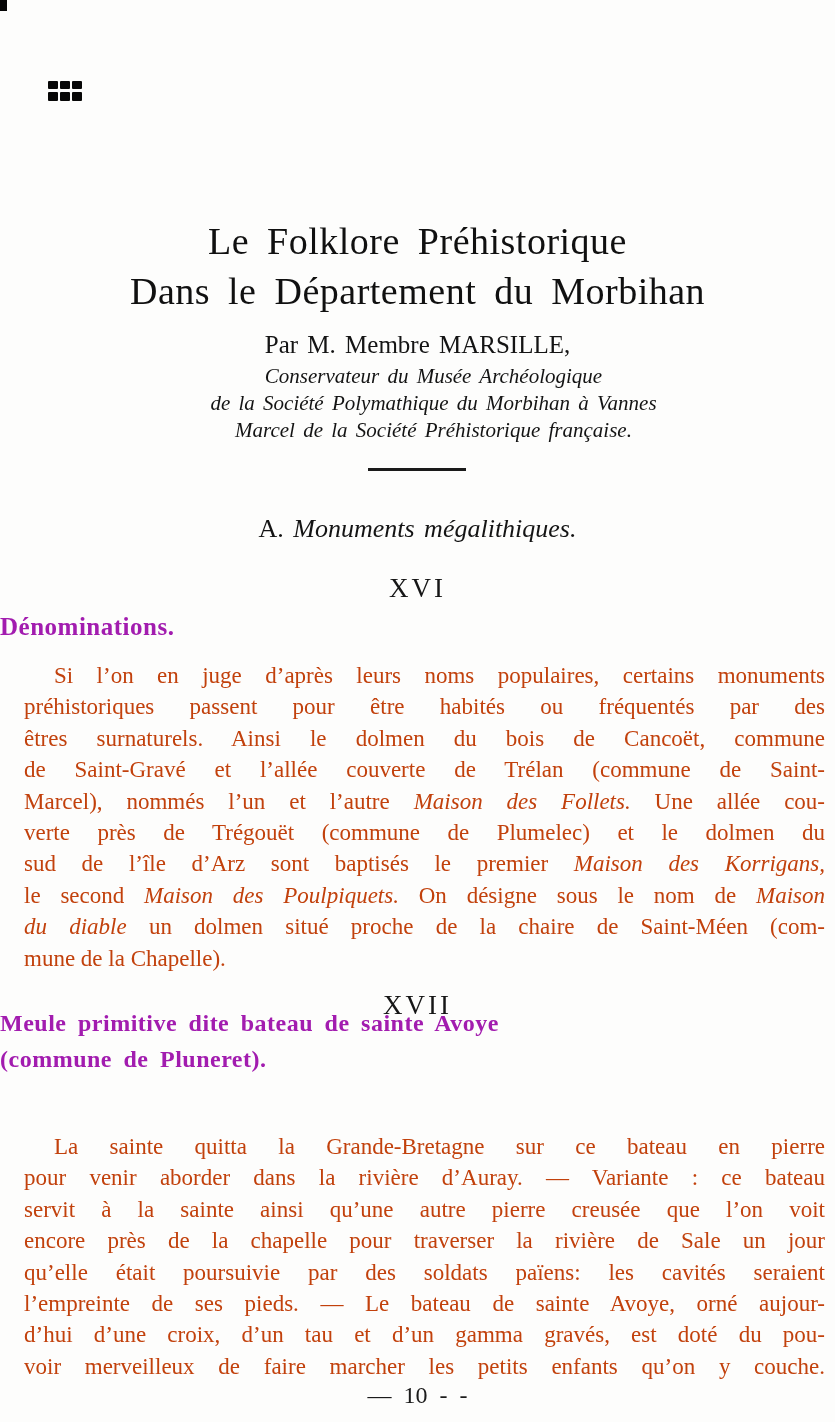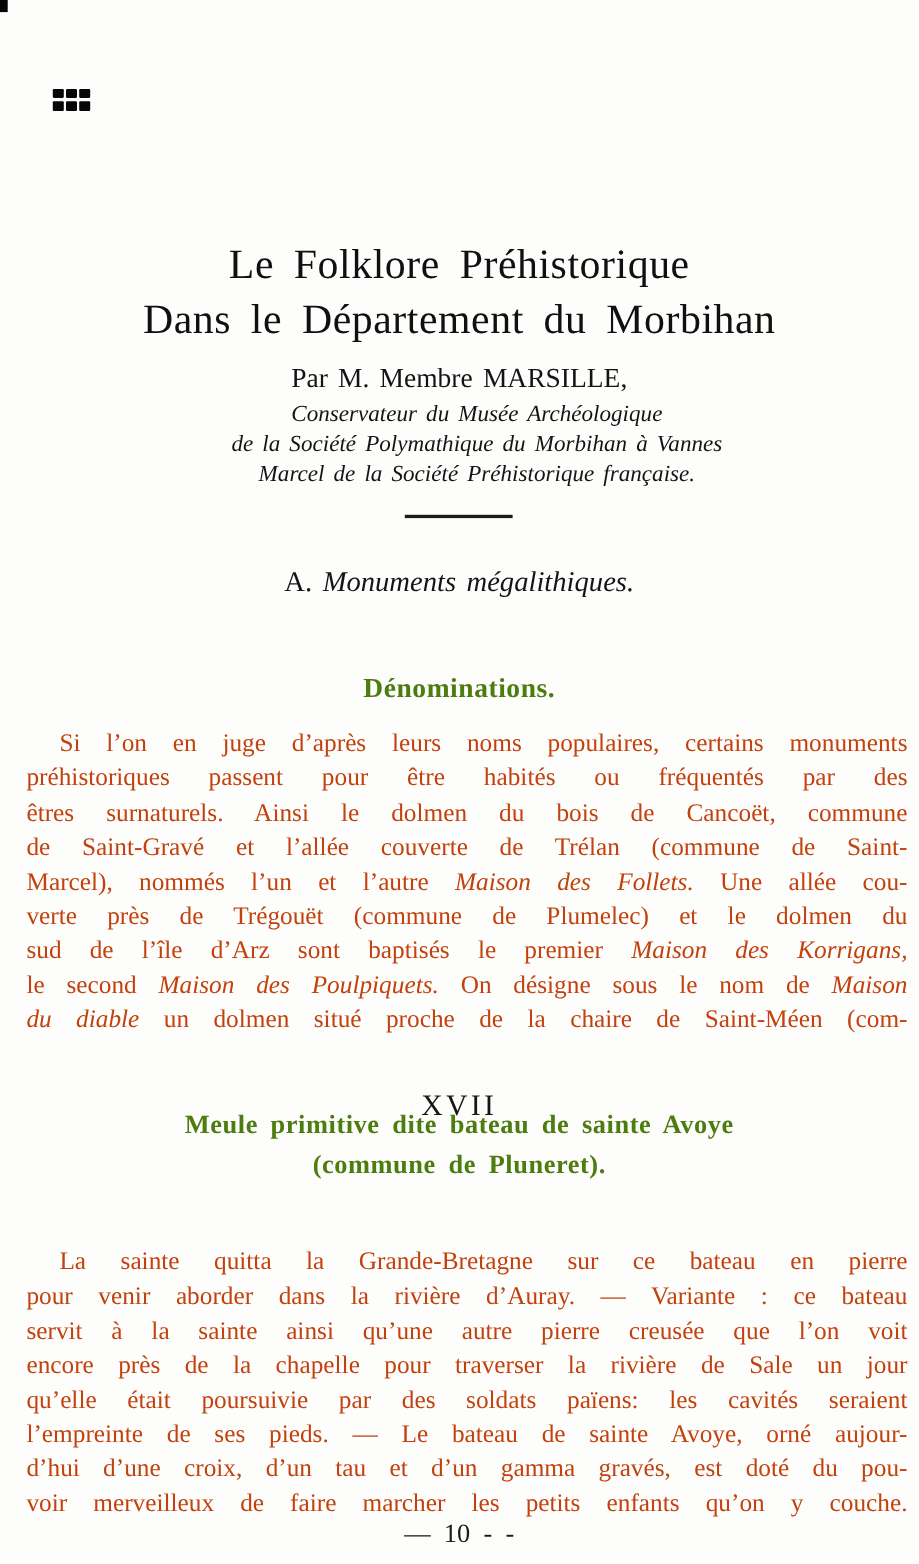--- a/index.html
+++ b/index.html
@@ -61,23 +61,23 @@
     left: 0; width: 835px;
     text-align: center;
     font-size: 27px; letter-spacing: 3px;
     color: #161616;
   }
   .num-xvi  { top: 573px; }
   .num-xvii { top: 990px; }
 
   .subhead {
     left: 0; width: 835px;
-    text-align: center;
+    text-align: left;
     font-weight: bold;
-    color: #4d7c0f;
+    color: #a21caf;
   }
   .head-xvi  { top: 613px; font-size: 25px; word-spacing: 3px; letter-spacing: 0.5px; }
   .head-xvii { top: 1005px; font-size: 24px; line-height: 36px; word-spacing: 5px; letter-spacing: 0.5px; }
 
   
   .para {
     left: 24px; width: 801px;
     font-size: 23px; line-height: 31.4px;
     color: #c2410c;
   }
@@ -124,32 +124,34 @@
     <div>Marcel de la Société Préhistorique française.</div>
   </div>
 
   <div class="abs rule"></div>
 
   <div class="abs section-a">
     <span>A.</span>
     <span class="ital">Monuments mégalithiques.</span>
   </div>
 
+  <div class="abs numeral num-xvi">XVI</div>
   <div class="abs subhead head-xvi">Dénominations.</div>
 
   <div class="abs para para-1">
     <div class="bline ind">Si l’on en juge d’après leurs noms populaires, certains monuments</div>
     <div class="bline">préhistoriques passent pour être habités ou fréquentés par des</div>
     <div class="bline">êtres surnaturels. Ainsi le dolmen du bois de Cancoët, commune</div>
     <div class="bline">de Saint-Gravé et l’allée couverte de Trélan (commune de Saint-</div>
     <div class="bline"><span>Marcel), nommés l’un et l’autre </span><i>Maison des Follets.</i><span> Une allée cou-</span></div>
     <div class="bline">verte près de Trégouët (commune de Plumelec) et le dolmen du</div>
     <div class="bline"><span>sud de l’île d’Arz sont baptisés le premier </span><i>Maison des Korrigans,</i></div>
     <div class="bline"><span>le second </span><i>Maison des Poulpiquets.</i><span> On désigne sous le nom de </span><i>Maison</i></div>
     <div class="bline"><i>du diable</i><span> un dolmen situé proche de la chaire de Saint-Méen (com-</span></div>
+    <div class="bline last">mune de la Chapelle).</div>
   </div>
 
   <div class="abs numeral num-xvii">XVII</div>
   <div class="abs subhead head-xvii">
     <div>Meule primitive dite bateau de sainte Avoye</div>
     <div>(commune de Pluneret).</div>
   </div>
 
   <div class="abs para para-2">
     <div class="bline ind">La sainte quitta la Grande-Bretagne sur ce bateau en pierre</div>

